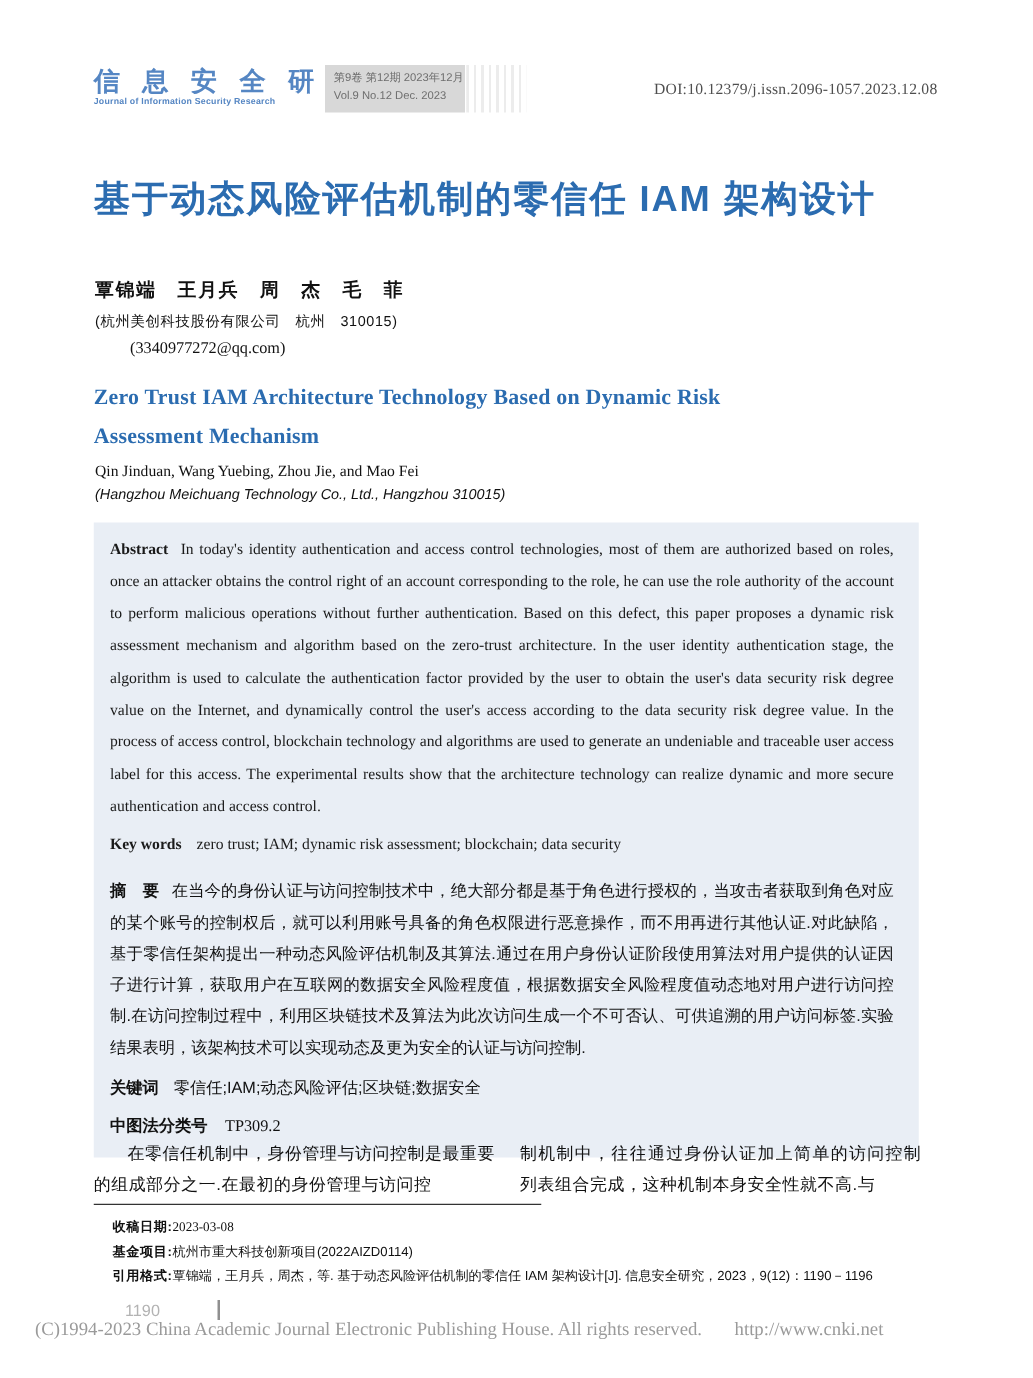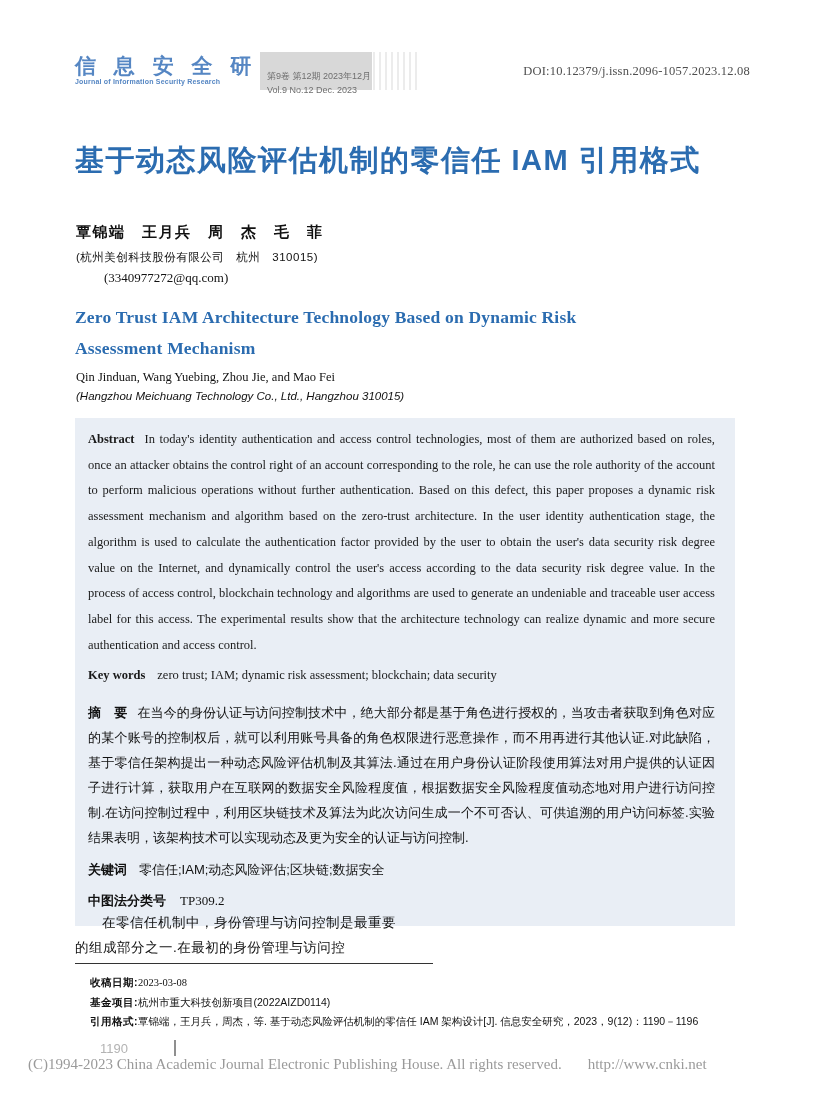--- a/index.html
+++ b/index.html
@@ -11,21 +11,21 @@
   .serif { font-family:"Liberation Serif","DejaVu Serif",serif; }
 
   
   .header { position:absolute; top:52px; left:75px; right:76px; height:44px; }
   .logo { position:absolute; left:0; top:2px; }
   .logo-cn { color:#5586c3; font-size:21px; font-weight:bold; letter-spacing:6px; line-height:24px; white-space:nowrap; }
   .logo-en { color:#5586c3; font-size:7px; font-weight:bold; letter-spacing:0.2px; white-space:nowrap; }
   .issue-box {
     position:absolute; left:185px; top:0; width:112px; height:38px;
     background:#d8d8d8; color:#6e6e6e; font-size:9px; line-height:14px;
-    padding:17px 6px 0 7px; white-space:nowrap;
+    padding:3px 6px 0 7px; white-space:nowrap;
   }
   .stripes {
     position:absolute; left:298px; top:0; width:48px; height:38px;
     background:repeating-linear-gradient(90deg,#ececec 0 2px,#ffffff 2px 6px);
   }
   .doi { position:absolute; right:0; top:12px; font-size:12.5px; color:#4e4e4e; letter-spacing:0.2px; }
 
   
   .title-cn {
     position:absolute; top:140px; left:75px; width:690px;
@@ -98,21 +98,21 @@
     <div class="logo-en">Journal of Information Security Research</div>
   </div>
   <div class="issue-box">
     <div>第9卷 第12期 2023年12月</div>
     <div>Vol.9 No.12 Dec. 2023</div>
   </div>
   <div class="stripes"></div>
   <div class="doi serif">DOI:10.12379/j.issn.2096-1057.2023.12.08</div>
 </div>
 
-<h1 class="title-cn">基于动态风险评估机制的零信任 IAM 引用格式</h1>
+<h1 class="title-cn">基于动态风险评估机制的零信任 IAM 架构设计</h1>
 <div class="authors-cn">覃锦端　王月兵　周　杰　毛　菲</div>
 <div class="affil-cn">(杭州美创科技股份有限公司　杭州　310015)</div>
 <div class="email-line serif">(3340977272@qq.com)</div>
 
 <h2 class="title-en">Zero Trust IAM Architecture Technology Based on Dynamic Risk Assessment Mechanism</h2>
 <div class="authors-en serif">Qin Jinduan, Wang Yuebing, Zhou Jie, and Mao Fei</div>
 <div class="affil-en">(Hangzhou Meichuang Technology Co., Ltd., Hangzhou 310015)</div>
 
 <div class="abstract-box">
   <p class="abs-en"><b>Abstract</b><span>In today's identity authentication and access control technologies, most of them are authorized based on roles, once an attacker obtains the control right of an account corresponding to the role, he can use the role authority of the account to perform malicious operations without further authentication. Based on this defect, this paper proposes a dynamic risk assessment mechanism and algorithm based on the zero-trust architecture. In the user identity authentication stage, the algorithm is used to calculate the authentication factor provided by the user to obtain the user's data security risk degree value on the Internet, and dynamically control the user's access according to the data security risk degree value. In the process of access control, blockchain technology and algorithms are used to generate an undeniable and traceable user access label for this access. The experimental results show that the architecture technology can realize dynamic and more secure authentication and access control.</span></p>
@@ -123,20 +123,23 @@
 
   <p class="kw-cn"><b>关键词</b><span>零信任;IAM;动态风险评估;区块链;数据安全</span></p>
 
   <p class="clc"><b>中图法分类号</b><span>TP309.2</span></p>
 </div>
 
 <div class="body-cols">
   <div class="col col-left">
     <p>在零信任机制中，身份管理与访问控制是最重要的组成部分之一.在最初的身份管理与访问控</p>
   </div>
+  <div class="col col-right">
+    <p>制机制中，往往通过身份认证加上简单的访问控制列表组合完成，这种机制本身安全性就不高.与</p>
+  </div>
 </div>
 
 <div class="footnote-rule"></div>
 <div class="footnotes">
   <div><b>收稿日期:</b><span class="fn-text">2023-03-08</span></div>
   <div><b>基金项目:</b><span>杭州市重大科技创新项目(2022AIZD0114)</span></div>
   <div><b>引用格式:</b><span>覃锦端，王月兵，周杰，等. 基于动态风险评估机制的零信任 IAM 架构设计[J]. 信息安全研究，2023，9(12)：1190－1196</span></div>
 </div>
 
 <div class="page-num">

